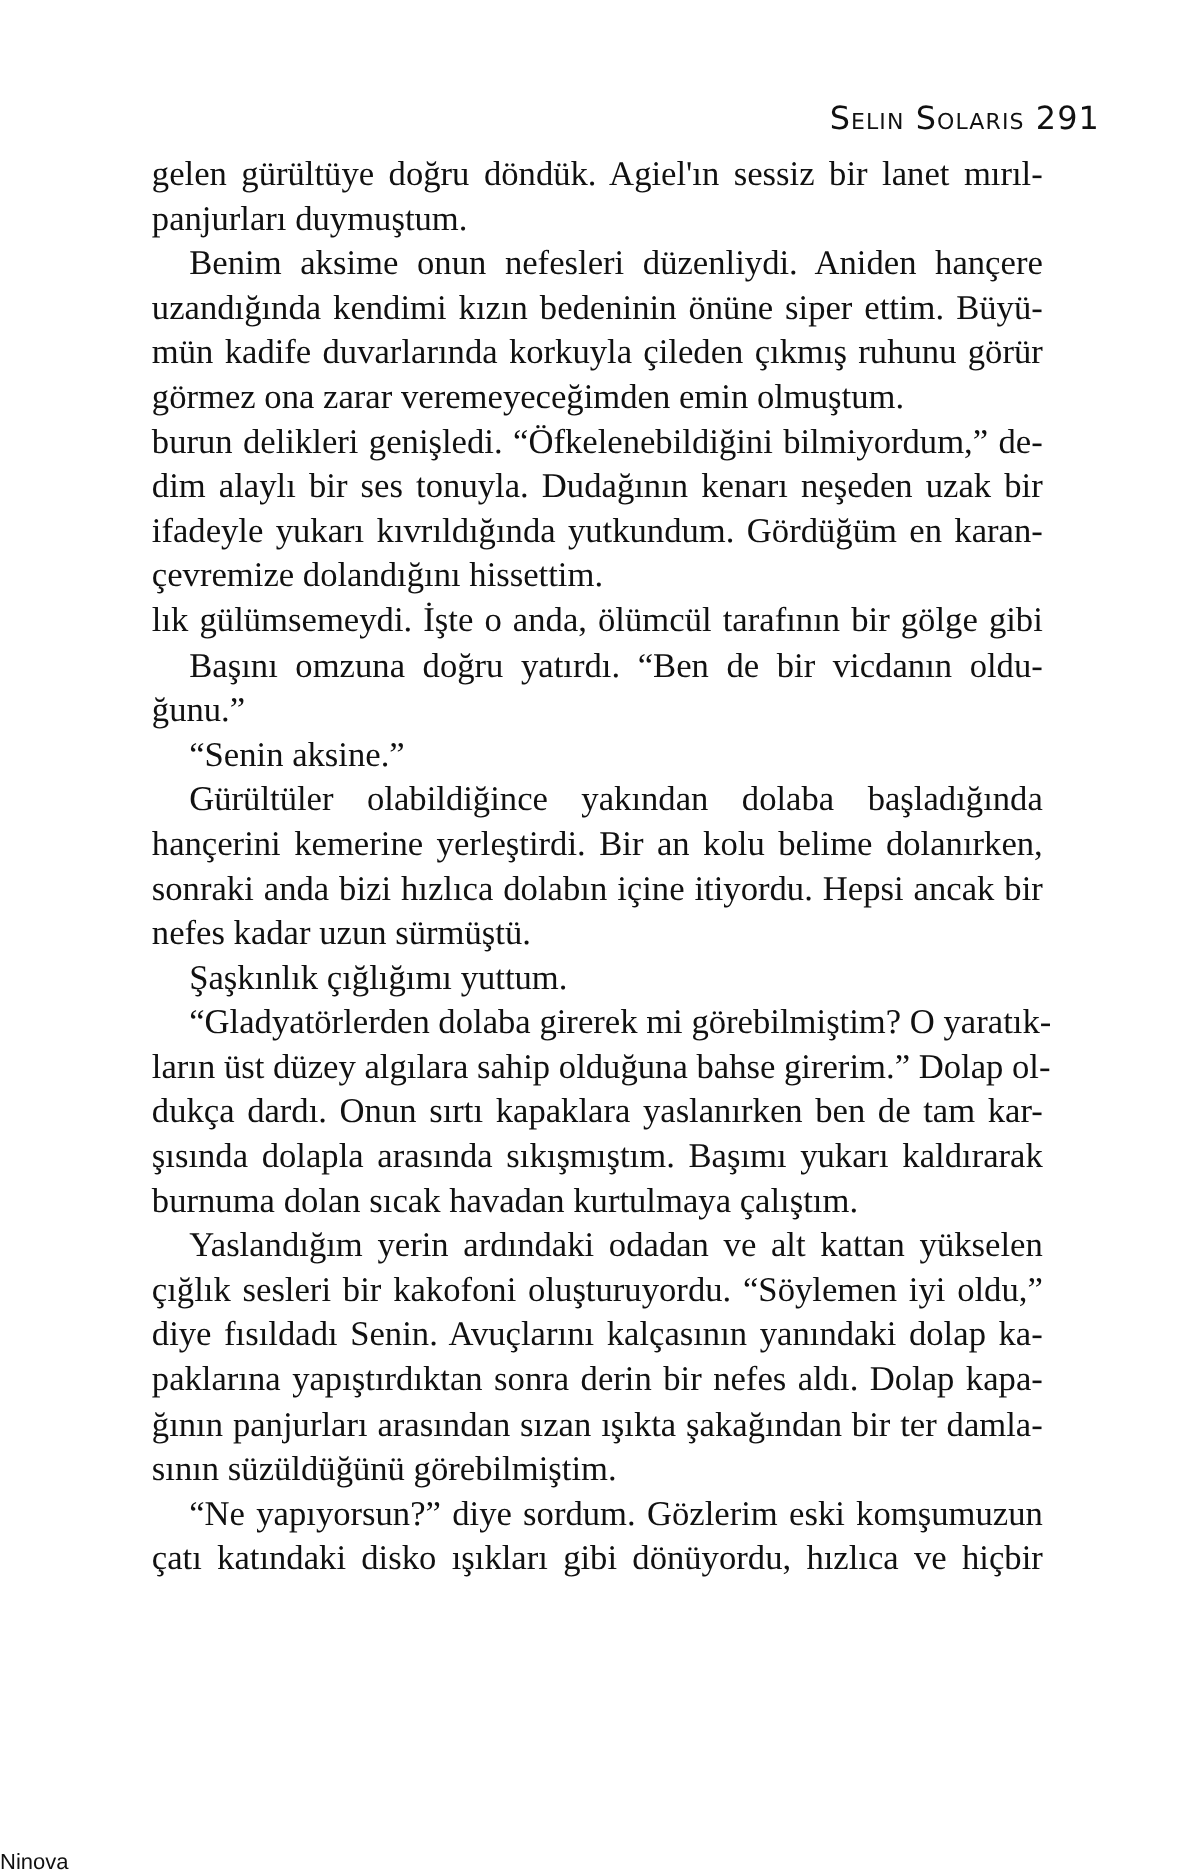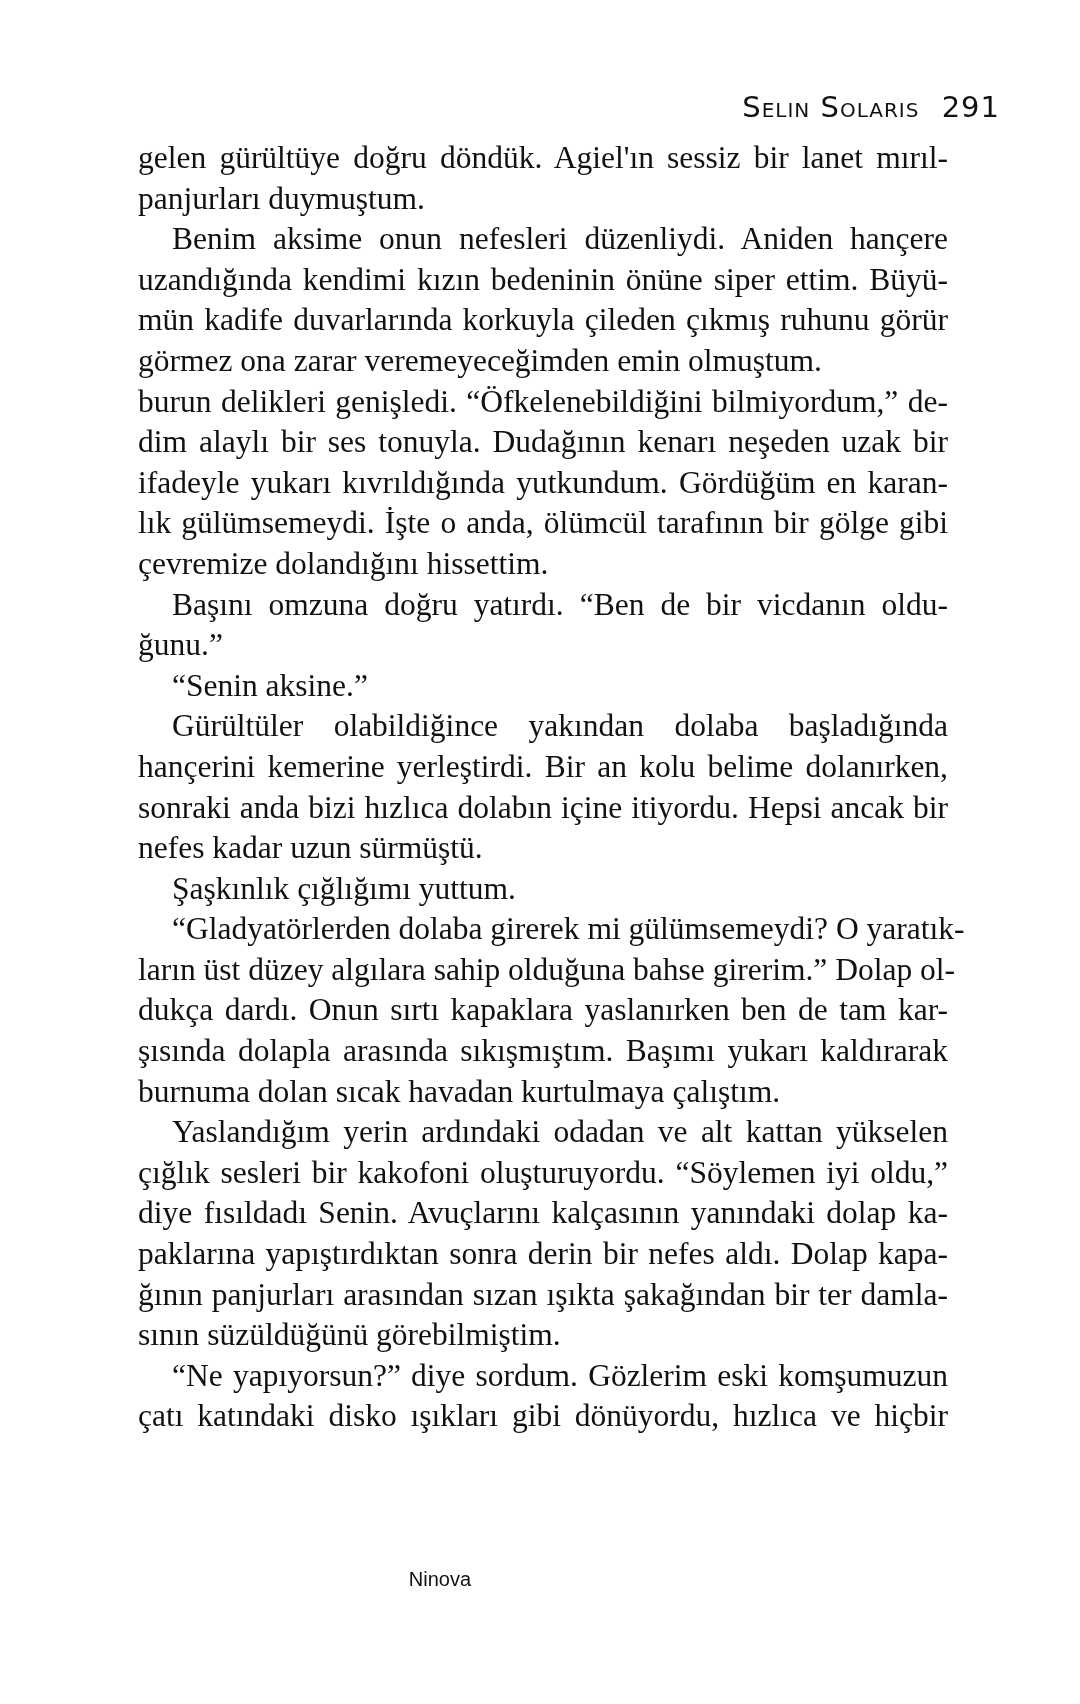--- a/index.html
+++ b/index.html
@@ -21,21 +21,21 @@
       left: 0;
       width: 1000px;
       text-align: right;
       font-family: "DejaVu Sans", "Liberation Sans", sans-serif;
       font-size: 29px;
       letter-spacing: 1px;
       color: #111;
     }
     .running-header .title {
       font-variant: small-caps;
-      margin-right: 12px;
+      margin-right: 0;
     }
     .text-block {
       position: absolute;
       top: 138px;
       left: 98px;
       width: 810px;
       margin-left: 40px;
     }
     .line {
       display: block;
@@ -47,24 +47,24 @@
       text-align-last: justify;
     }
     .line.last {
       text-align-last: left;
     }
     .line.indent {
       padding-left: 34px;
     }
     .footer {
       position: absolute;
-      top: 1568px;
+      top: 1682px;
       left: 0;
       width: 880px;
-      text-align: center;
+      text-align: left;
       font-family: "Liberation Sans", "DejaVu Sans", sans-serif;
       font-size: 20px;
       color: #111;
     }
   </style>
 </head>
 <body>
 
 <div class="running-header">
   <span class="title">Selin Solaris</span>
@@ -74,31 +74,31 @@
 <div class="text-block" id="text-block">
     <span class="line">gelen gürültüye doğru döndük. Agiel'ın sessiz bir lanet mırıl-</span>
     <span class="line last">panjurları duymuştum.</span>
     <span class="line indent">Benim aksime onun nefesleri düzenliydi. Aniden hançere</span>
     <span class="line">uzandığında kendimi kızın bedeninin önüne siper ettim. Büyü-</span>
     <span class="line">mün kadife duvarlarında korkuyla çileden çıkmış ruhunu görür</span>
     <span class="line last">görmez ona zarar veremeyeceğimden emin olmuştum.</span>
     <span class="line">burun delikleri genişledi. “Öfkelenebildiğini bilmiyordum,” de-</span>
     <span class="line">dim alaylı bir ses tonuyla. Dudağının kenarı neşeden uzak bir</span>
     <span class="line">ifadeyle yukarı kıvrıldığında yutkundum. Gördüğüm en karan-</span>
+    <span class="line last">çevremize dolandığını hissettim.</span>
     <span class="line">lık gülümsemeydi. İşte o anda, ölümcül tarafının bir gölge gibi</span>
-    <span class="line last">çevremize dolandığını hissettim.</span>
     <span class="line indent">Başını omzuna doğru yatırdı. “Ben de bir vicdanın oldu-</span>
     <span class="line last">ğunu.”</span>
     <span class="line indent last">“Senin aksine.”</span>
     <span class="line indent">Gürültüler olabildiğince yakından dolaba başladığında</span>
     <span class="line">hançerini kemerine yerleştirdi. Bir an kolu belime dolanırken,</span>
     <span class="line">sonraki anda bizi hızlıca dolabın içine itiyordu. Hepsi ancak bir</span>
     <span class="line last">nefes kadar uzun sürmüştü.</span>
     <span class="line indent last">Şaşkınlık çığlığımı yuttum.</span>
-    <span class="line indent">“Gladyatörlerden dolaba girerek mi gülümsemeydi? O yaratık-</span>
+    <span class="line indent">“Gladyatörlerden dolaba girerek mi görebilmiştim? O yaratık-</span>
     <span class="line">ların üst düzey algılara sahip olduğuna bahse girerim.” Dolap ol-</span>
     <span class="line">dukça dardı. Onun sırtı kapaklara yaslanırken ben de tam kar-</span>
     <span class="line">şısında dolapla arasında sıkışmıştım. Başımı yukarı kaldırarak</span>
     <span class="line last">burnuma dolan sıcak havadan kurtulmaya çalıştım.</span>
     <span class="line indent">Yaslandığım yerin ardındaki odadan ve alt kattan yükselen</span>
     <span class="line">çığlık sesleri bir kakofoni oluşturuyordu. “Söylemen iyi oldu,”</span>
     <span class="line">diye fısıldadı Senin. Avuçlarını kalçasının yanındaki dolap ka-</span>
     <span class="line">paklarına yapıştırdıktan sonra derin bir nefes aldı. Dolap kapa-</span>
     <span class="line">ğının panjurları arasından sızan ışıkta şakağından bir ter damla-</span>
     <span class="line last">sının süzüldüğünü görebilmiştim.</span>

